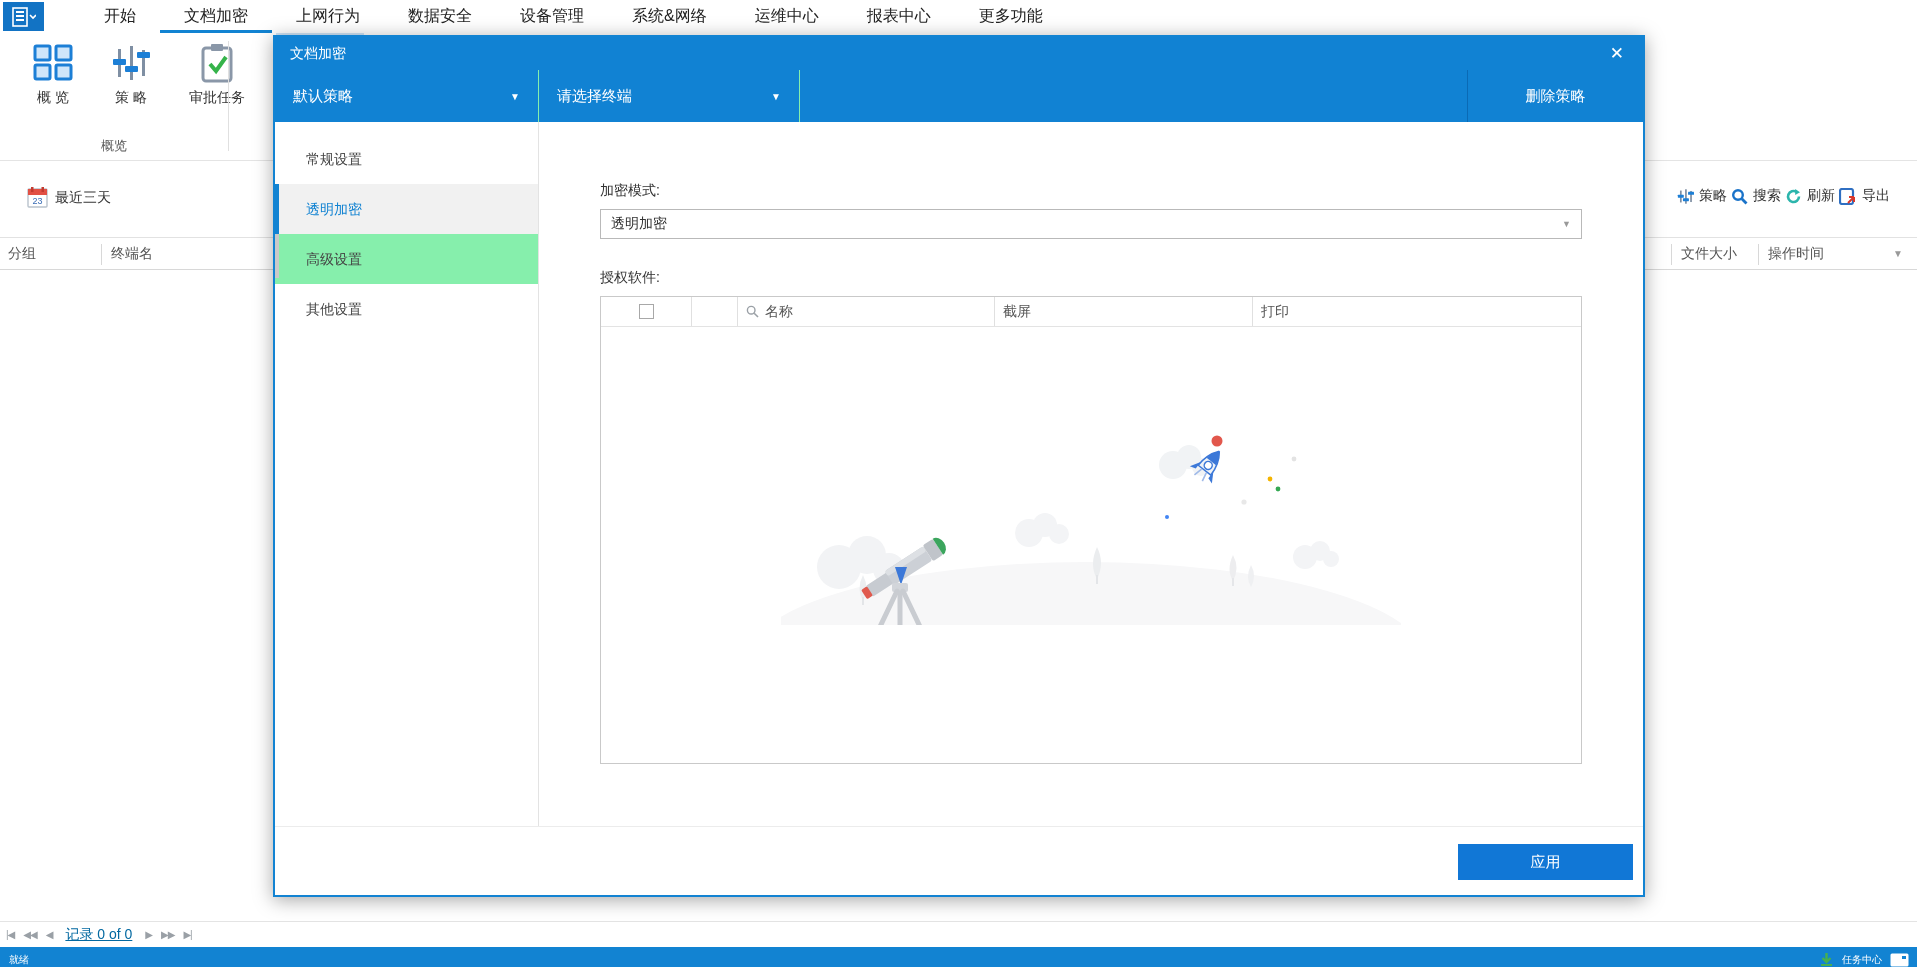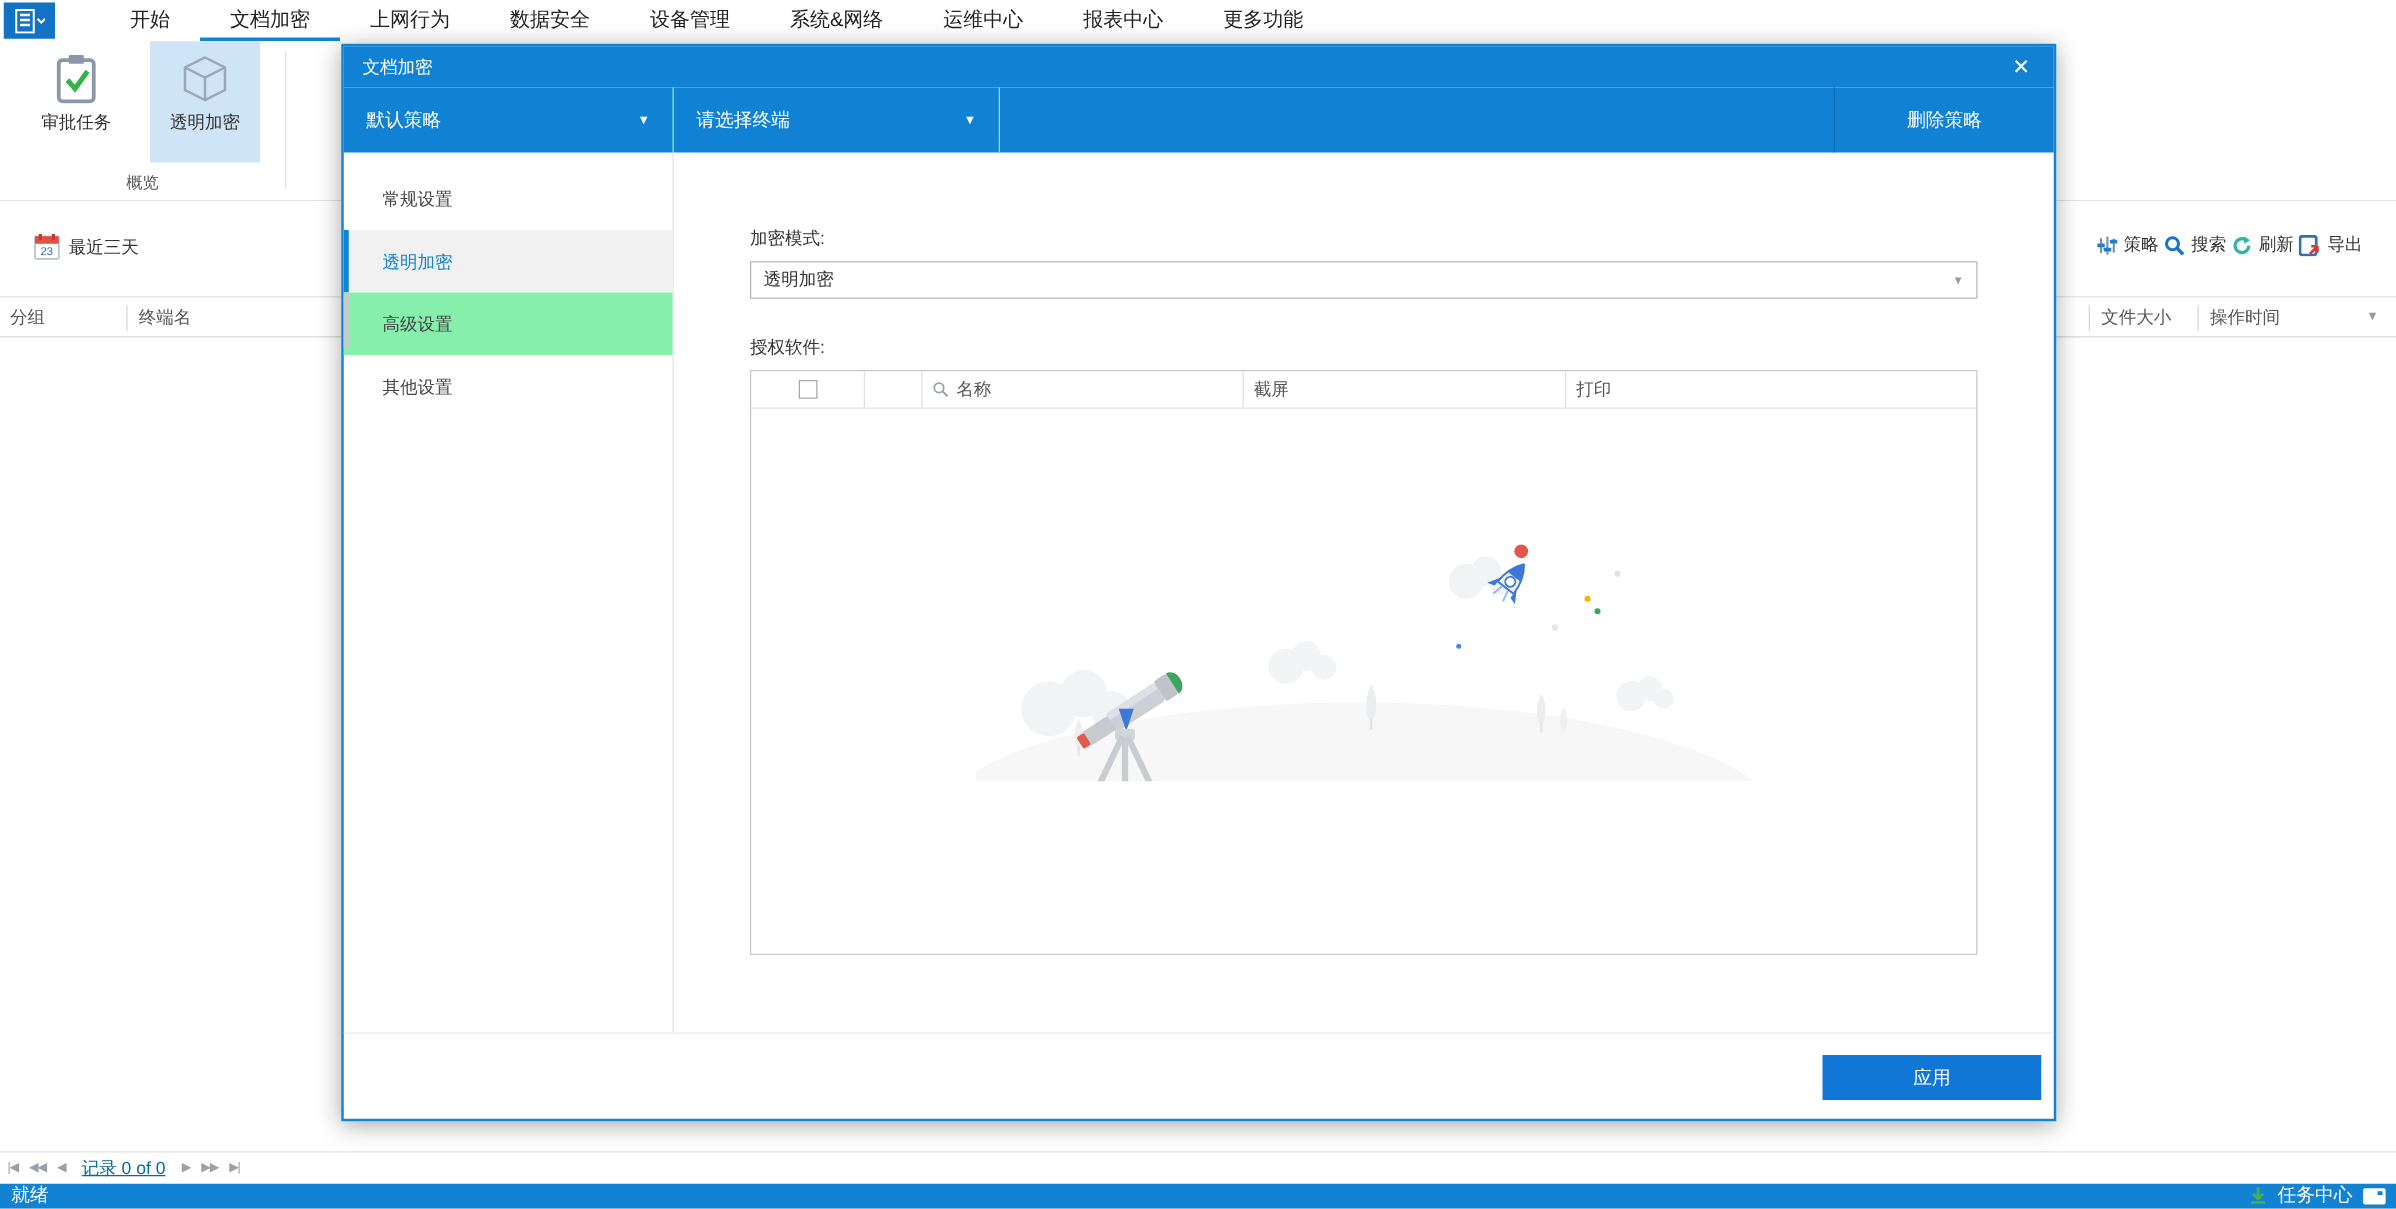--- a/index.html
+++ b/index.html
@@ -31,21 +31,21 @@
   .ws-tool { display:flex; align-items:center; gap:5px; font-size:14px; color:#333; cursor:pointer; }
   .col-header-row { position:absolute; top:237px; left:0; width:100%; height:33px; border-top:1px solid #e2e2e2; border-bottom:1px solid #d8d8d8; background:#fff; font-size:14px; color:#555; }
   .colh { position:absolute; top:7px; white-space:nowrap; }
   .col-div { position:absolute; top:6px; width:1px; height:21px; background:#d8d8d8; }
   .colh-caret { position:absolute; top:10px; right:14px; font-size:10px; color:#999; }
 
   .pagination { position:absolute; top:921px; left:0; width:100%; height:26px; border-top:1px solid #e4e4e4; background:#fff; display:flex; align-items:center; padding-left:6px; gap:9px; }
   .pg-btn { color:#9aa0a6; font-size:10px; cursor:pointer; letter-spacing:-1px; }
   .pg-text { color:#0369a1; font-size:14px; margin:0 4px;text-decoration:underline; }
 
-  .statusbar { position:absolute; top:947px; left:0; width:100%; height:20px; background:#1283d2; color:#fff; display:flex; align-items:flex-start; font-size:15px; }
+  .statusbar { position:absolute; top:947px; left:0; width:100%; height:20px; background:#1283d2; color:#fff; display:flex; align-items:flex-end; font-size:10px; }
   .status-left { padding-left:9px; }
   .status-right { margin-left:auto; display:flex; align-items:center; gap:8px; padding-right:8px; }
 
   
   .modal { position:absolute; left:273px; top:35px; width:1372px; height:862px; background:#fff; border:2px solid #1283d2; box-shadow:0 3px 18px rgba(0,0,0,.35); }
   .modal-titlebar { height:33px; background:#1182d3; display:flex; align-items:center; padding:0 15px; }
   .modal-title { color:#fff; font-size:14px; }
   .modal-close { margin-left:auto; color:#fff; font-size:17px; cursor:pointer; line-height:1; padding:2px 4px; }
   .modal-ddrow { height:52px; background:#1182d3; display:flex; }
   .dd { display:flex; align-items:center; color:#ffffff; font-size:15px; padding:0 18px; cursor:pointer; border-right:1px solid #86efac; }
@@ -103,20 +103,48 @@
     <div class="menu-item">设备管理</div>
     <div class="menu-item">系统&amp;网络</div>
     <div class="menu-item">运维中心</div>
     <div class="menu-item">报表中心</div>
     <div class="menu-item">更多功能</div>
   </div>
 </div>
 
 <div class="ribbon">
   <div class="ribbon-items">
+    <div class="ribbon-item">
+      <div class="ric">
+          <span class="icon">
+        <svg width="40" height="38" viewBox="0 0 40 38">
+          <rect x="2" y="2" width="15" height="14" rx="1.5" fill="#cfe6fa" stroke="#1c7fd6" stroke-width="3"></rect>
+          <rect x="23" y="2" width="15" height="14" rx="1.5" fill="#cfe6fa" stroke="#1c7fd6" stroke-width="3"></rect>
+          <rect x="2" y="21" width="15" height="14" rx="1.5" fill="#cfe6fa" stroke="#1c7fd6" stroke-width="3"></rect>
+          <rect x="23" y="21" width="15" height="14" rx="1.5" fill="#cfe6fa" stroke="#1c7fd6" stroke-width="3"></rect>
+        </svg>
+      </span>
+        </div>
+      <div class="rlb">概 览</div>
+    </div>
+    <div class="ribbon-item">
+      <div class="ric">
+          <span class="icon">
+        <svg width="40" height="38" viewBox="0 0 40 38">
+          <rect x="7" y="5" width="3" height="28" fill="#7f8fa3"></rect>
+          <rect x="19" y="2" width="3" height="34" fill="#7f8fa3"></rect>
+          <rect x="31" y="6" width="3" height="26" fill="#7f8fa3"></rect>
+          <rect x="2" y="15" width="13" height="6" rx="1" fill="#1c7fd6"></rect>
+          <rect x="14" y="22" width="13" height="6" rx="1" fill="#1c7fd6"></rect>
+          <rect x="26" y="8" width="13" height="6" rx="1" fill="#1c7fd6"></rect>
+        </svg>
+      </span>
+        </div>
+      <div class="rlb">策 略</div>
+    </div>
     <div class="ribbon-item wide">
       <div class="ric">
           <span class="icon">
         <svg width="38" height="40" viewBox="0 0 38 40">
           <rect x="5" y="5" width="28" height="33" rx="3" fill="#fff" stroke="#8a97a8" stroke-width="3"></rect>
           <rect x="13" y="1" width="12" height="7" rx="1" fill="#8a97a8"></rect>
           <path d="M12 21 l6 7 l10 -14" fill="none" stroke="#35b34a" stroke-width="4"></path>
         </svg>
       </span>
         </div>

